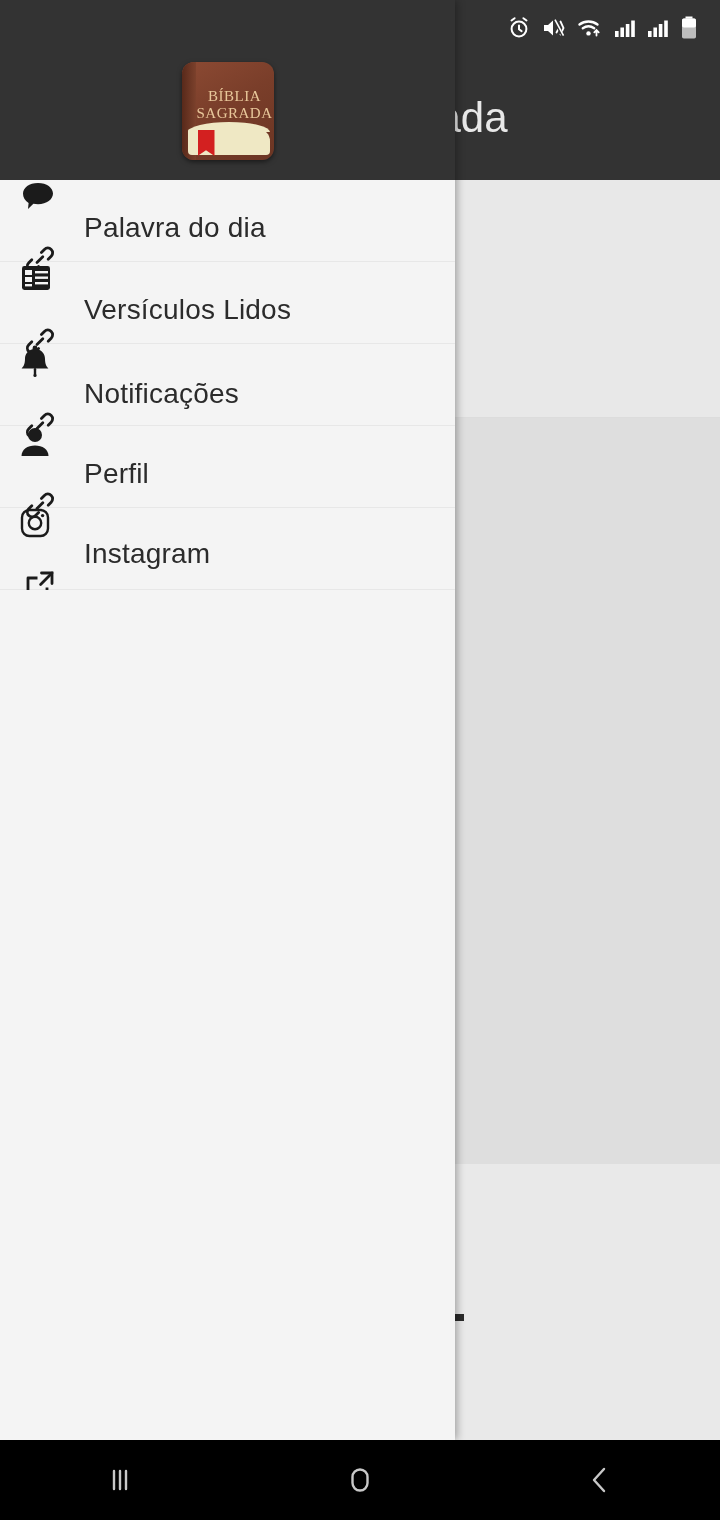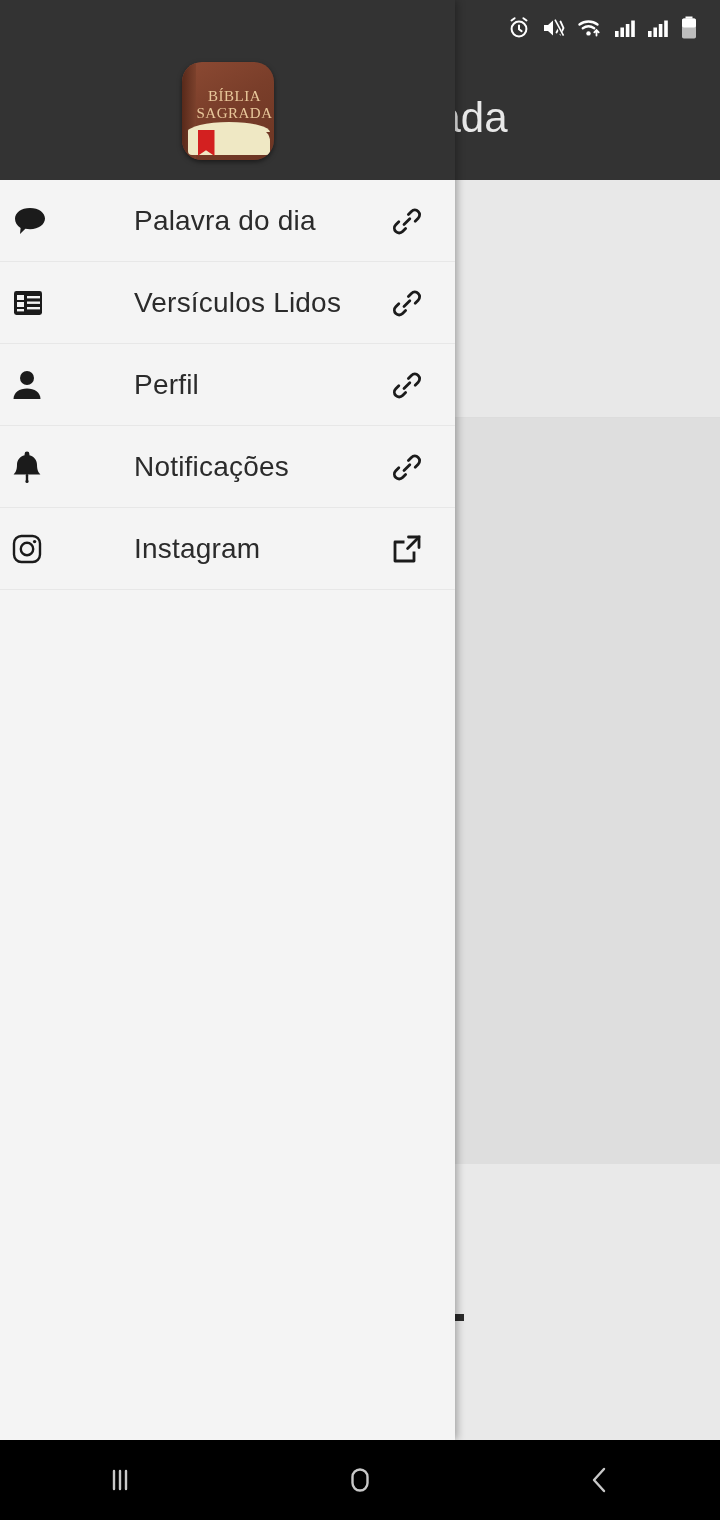--- a/index.html
+++ b/index.html
@@ -76,21 +76,21 @@
     box-shadow:2px 0 8px rgba(0,0,0,.32);
     display:flex; flex-direction:column;
     overflow:hidden;
   }
   .drawer-header {
     height:180px; background:#333333; width:455px;
     display:flex; align-items:flex-end; justify-content:center;
     padding-bottom:10px;
   }
   .app-icon {
-    width:92px; height:98px; border-radius:20px; position:relative;
+    width:92px; height:98px; border-radius:12px; position:relative;
     background:linear-gradient(150deg,#8c4a33 0%,#7a3e2a 45%,#6b3523 100%);
     overflow:hidden; margin-bottom:10px;
     box-shadow:0 2px 5px rgba(0,0,0,.5);
   }
   .app-icon .spine { position:absolute; left:0; top:0; width:14px; height:100%;
     background:linear-gradient(90deg,#58291a,#7c412c); }
   .app-icon .ttl {
     position:absolute; left:14px; right:0; top:26px;
     text-align:center; color:#e8c79a; font-family:"Liberation Serif", serif;
     font-size:15px; line-height:17px; letter-spacing:.5px;
@@ -101,23 +101,24 @@
   }
   .app-icon .pages:before {
     content:""; position:absolute; left:0; top:-7px; width:100%; height:10px;
     background:#efe8c4; border-radius:50% 50% 0 0 / 100% 100% 0 0;
   }
   .app-icon .mark { position:absolute; left:16px; bottom:4px; width:17px; height:26px;
     background:#d32020; clip-path:polygon(0 0,100% 0,100% 100%,50% 78%,0 100%); }
 
   .drawer-list { flex:0 0 auto; }
   .d-item {
-    height:82px; display:flex; align-items:center;
+    height:82px; display:flex; align-items:flex-start;
     border-bottom:1px solid #e7e7e7;
-    padding:0 28px 0 12px;
+    padding:0 28px 0 20px;
+    flex-direction:column;
   }
   .d-item .d-ic { width:58px; display:flex; align-items:center; justify-content:flex-start; color:#1b1b1b; }
   .d-item .d-lb {
     flex:1; font-size:28px; color:#2b2b2b; font-weight:400;
     padding-left:64px; letter-spacing:.2px; white-space:nowrap;
   }
   .d-item .d-act { width:40px; display:flex; align-items:center; justify-content:center; color:#1b1b1b; }
   .drawer-rest { flex:1; background:#f4f4f4; }
 
   
@@ -310,46 +311,46 @@
                 <path d="M12 18.6 17.8 12.8"></path>
                 <path d="M16.4 8.4 19.4 5.4a4.8 4.8 0 0 1 6.8 6.8l-3 3"></path>
                 <path d="M13.6 22.6 10.6 25.6a4.8 4.8 0 0 1-6.8-6.8l3-3"></path>
               </g>
             </svg>
         </span>
       </div>
 
       <div class="d-item">
         <span class="d-ic">
-          <svg width="30" height="32" viewBox="0 0 30 32">
-              <circle cx="15" cy="9" r="7" fill="#1b1b1b"></circle>
-              <path d="M1.5 30c0-6.6 6-10.6 13.5-10.6S28.5 23.4 28.5 30z" fill="#1b1b1b"></path>
-            </svg>
-        </span>
-        <span class="d-lb">Perfil</span>
+          <svg width="30" height="34" viewBox="0 0 30 34">
+              <path d="M15 1.5a2.4 2.4 0 0 1 2.4 2.4v1.3c4.6 1 7.6 4.8 7.6 9.6 0 6 1.8 8 3.4 9.6H1.6C3.2 22.8 5 20.8 5 14.8c0-4.8 3-8.6 7.6-9.6V3.9A2.4 2.4 0 0 1 15 1.5z" fill="#1b1b1b"></path>
+              <path d="M15 25.2v5.4" stroke="#1b1b1b" stroke-width="2.4" stroke-linecap="round"></path>
+              <circle cx="15" cy="31.4" r="1.6" fill="#1b1b1b"></circle>
+            </svg>
+        </span>
+        <span class="d-lb">Notificações</span>
         <span class="d-act">
           <svg width="30" height="30" viewBox="0 0 30 30">
               <g fill="none" stroke="#1b1b1b" stroke-width="2.8" stroke-linecap="round">
                 <path d="M12 18.6 17.8 12.8"></path>
                 <path d="M16.4 8.4 19.4 5.4a4.8 4.8 0 0 1 6.8 6.8l-3 3"></path>
                 <path d="M13.6 22.6 10.6 25.6a4.8 4.8 0 0 1-6.8-6.8l3-3"></path>
               </g>
             </svg>
         </span>
       </div>
 
       <div class="d-item">
         <span class="d-ic">
-          <svg width="30" height="34" viewBox="0 0 30 34">
-              <path d="M15 1.5a2.4 2.4 0 0 1 2.4 2.4v1.3c4.6 1 7.6 4.8 7.6 9.6 0 6 1.8 8 3.4 9.6H1.6C3.2 22.8 5 20.8 5 14.8c0-4.8 3-8.6 7.6-9.6V3.9A2.4 2.4 0 0 1 15 1.5z" fill="#1b1b1b"></path>
-              <path d="M15 25.2v5.4" stroke="#1b1b1b" stroke-width="2.4" stroke-linecap="round"></path>
-              <circle cx="15" cy="31.4" r="1.6" fill="#1b1b1b"></circle>
-            </svg>
-        </span>
-        <span class="d-lb">Notificações</span>
+          <svg width="30" height="32" viewBox="0 0 30 32">
+              <circle cx="15" cy="9" r="7" fill="#1b1b1b"></circle>
+              <path d="M1.5 30c0-6.6 6-10.6 13.5-10.6S28.5 23.4 28.5 30z" fill="#1b1b1b"></path>
+            </svg>
+        </span>
+        <span class="d-lb">Perfil</span>
         <span class="d-act">
           <svg width="30" height="30" viewBox="0 0 30 30">
               <g fill="none" stroke="#1b1b1b" stroke-width="2.8" stroke-linecap="round">
                 <path d="M12 18.6 17.8 12.8"></path>
                 <path d="M16.4 8.4 19.4 5.4a4.8 4.8 0 0 1 6.8 6.8l-3 3"></path>
                 <path d="M13.6 22.6 10.6 25.6a4.8 4.8 0 0 1-6.8-6.8l3-3"></path>
               </g>
             </svg>
         </span>
       </div>

